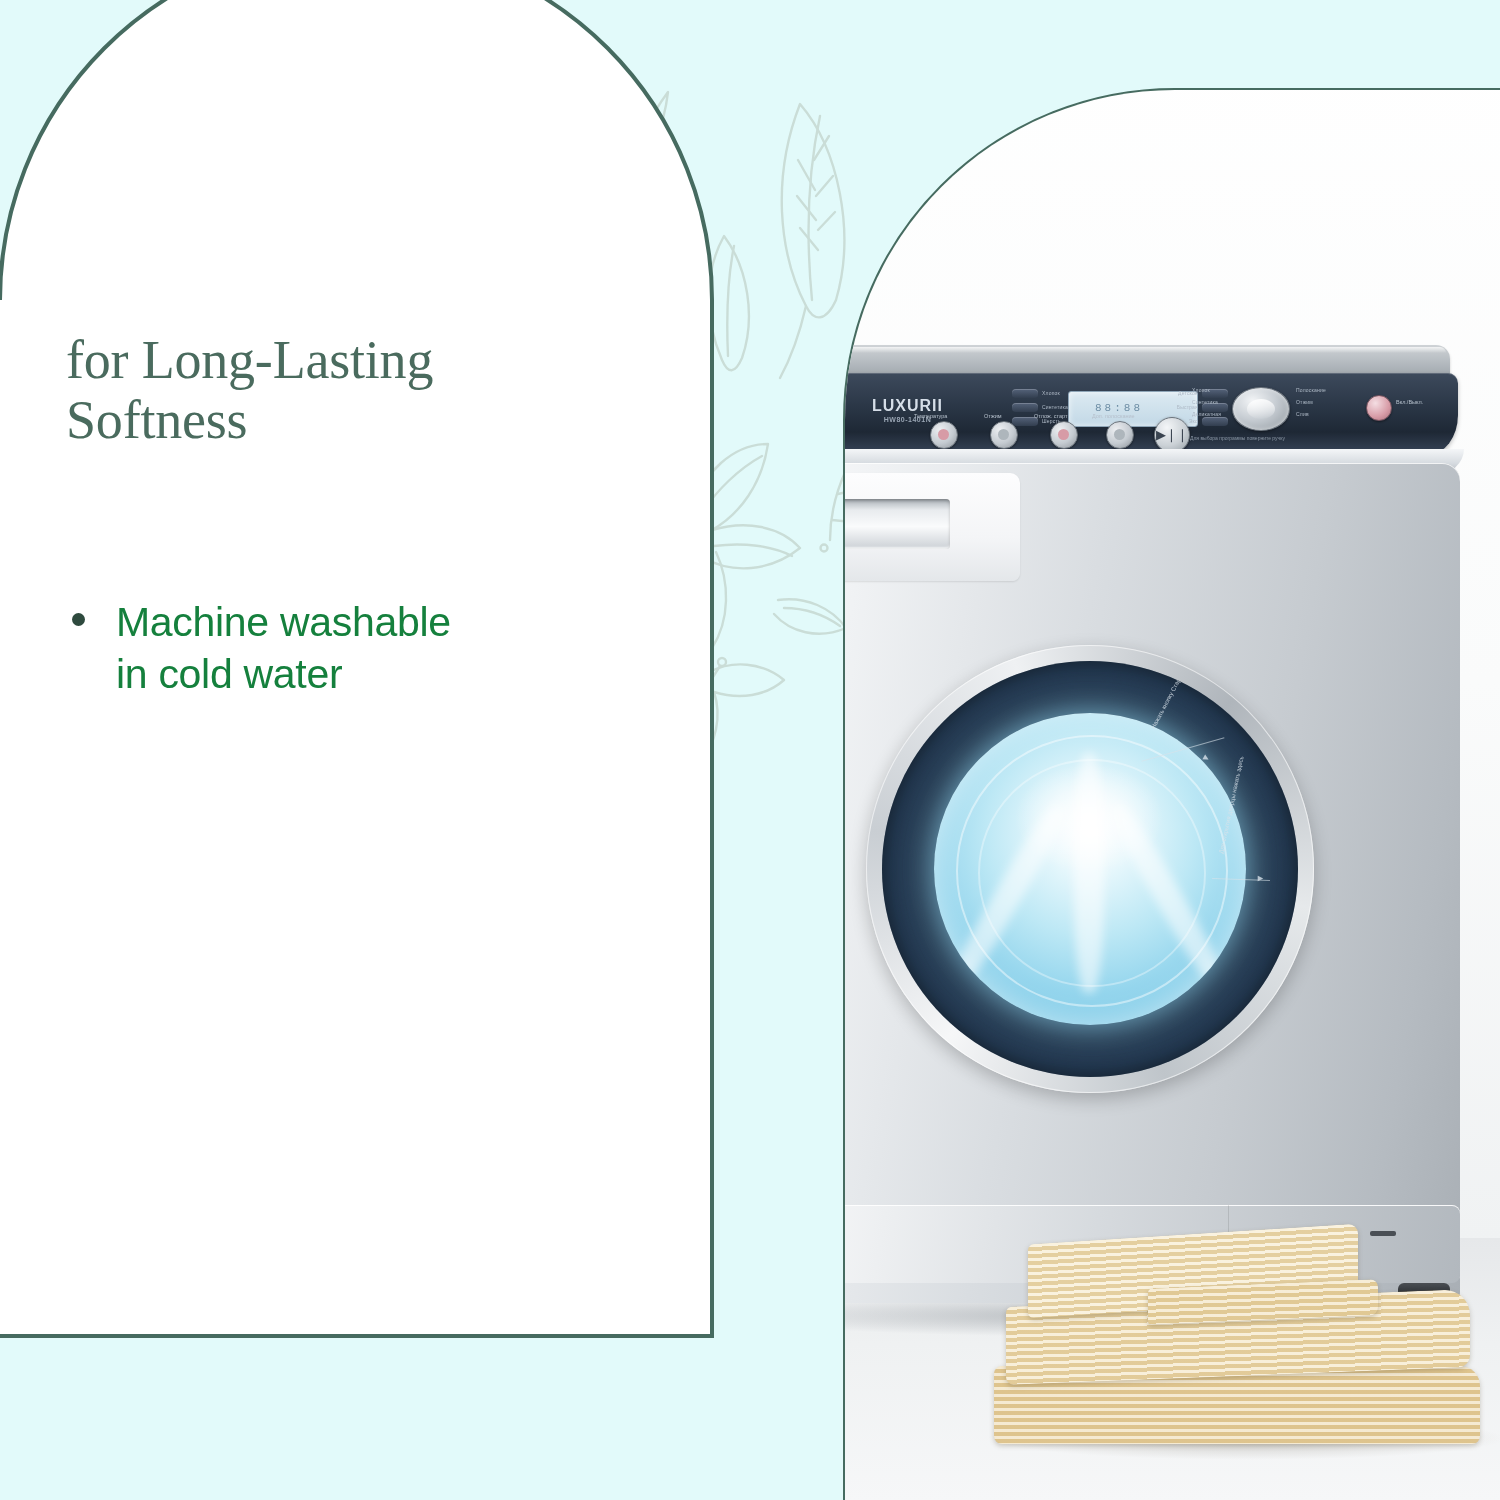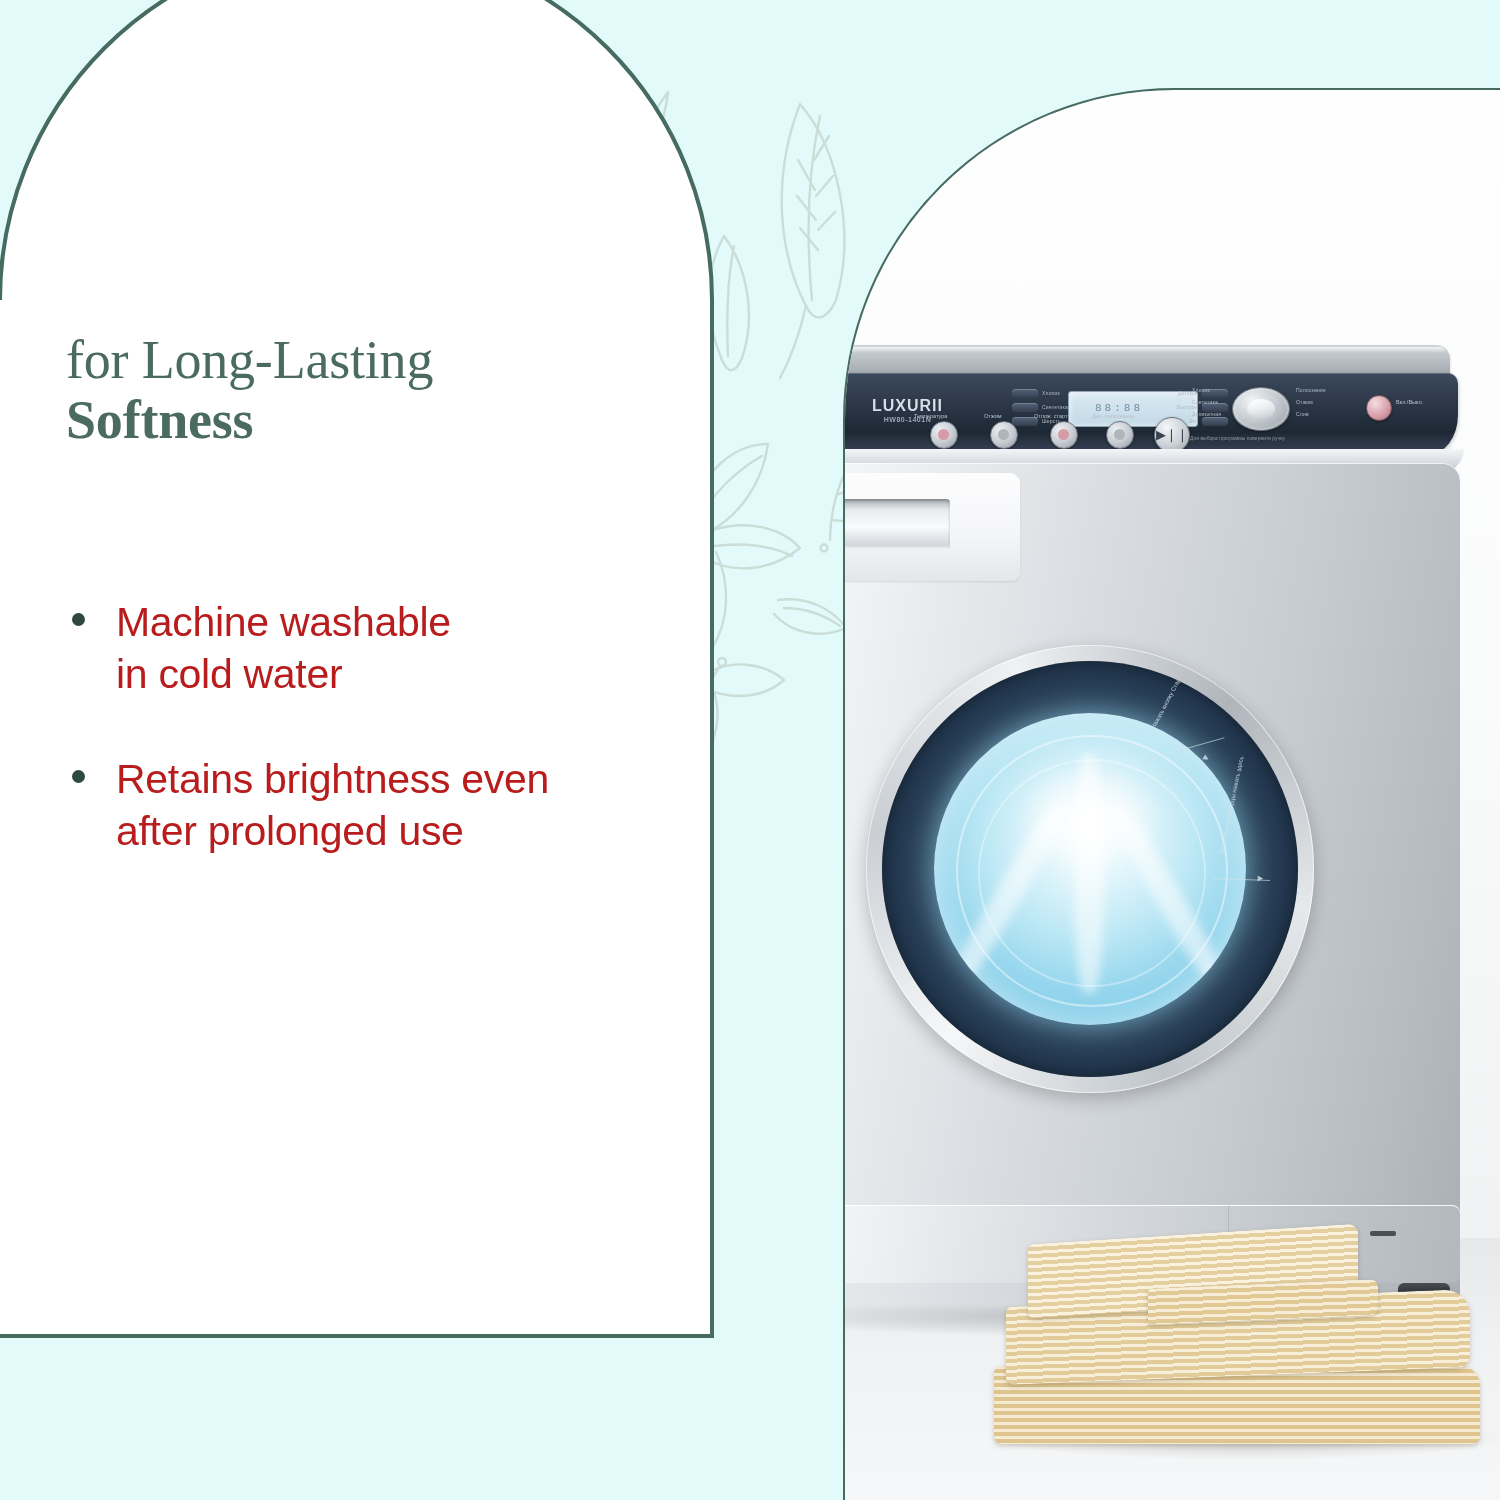--- a/index.html
+++ b/index.html
@@ -28,35 +28,35 @@
   }
   .headline .l1{
     display:block;font-size:88px;line-height:0.98;font-weight:400;
     letter-spacing:-0.5px;
   }
   .headline .l2{
     display:block;font-size:54px;line-height:1.12;font-weight:400;
     margin-top:24px;letter-spacing:-0.2px;
   }
   .headline .l3{
-    display:block;font-size:54px;line-height:1.12;font-weight:700;
+    display:block;font-size:54px;line-height:1.12;font-weight:400;
     letter-spacing:-0.2px;
   }
 
   .bullets{
     position:absolute;left:60px;top:596px;width:650px;
     list-style:none;margin:0;padding:0;
   }
   .bullets li{
     position:relative;
     padding-left:56px;
     margin-bottom:52px;
     font-size:41px;
     line-height:1.28;
-    color:#b91c1c;
+    color:#15803d;
     font-weight:400;
     letter-spacing:-0.3px;
   }
   .bullets li:last-child{margin-bottom:0;}
   .bullets li .dot{
     position:absolute;left:12px;top:17px;
     width:13px;height:13px;border-radius:50%;
     background:#2E4A3E;
   }
   .bullets li .txt{display:block;white-space:pre-line;}
@@ -552,21 +552,16 @@
       <span class="l2">for Long-Lasting</span>
       <span class="l3">Softness</span>
     </div>
 
     <ul class="bullets">
       <li>
         <span class="dot"></span>
         <span class="txt">Machine washable
 in cold water</span>
       </li>
-      <li>
-        <span class="dot"></span>
-        <span class="txt">Retains brightness even
-after prolonged use</span>
-      </li>
     </ul>
   </div>
 
 </div>
 
 </body></html>

